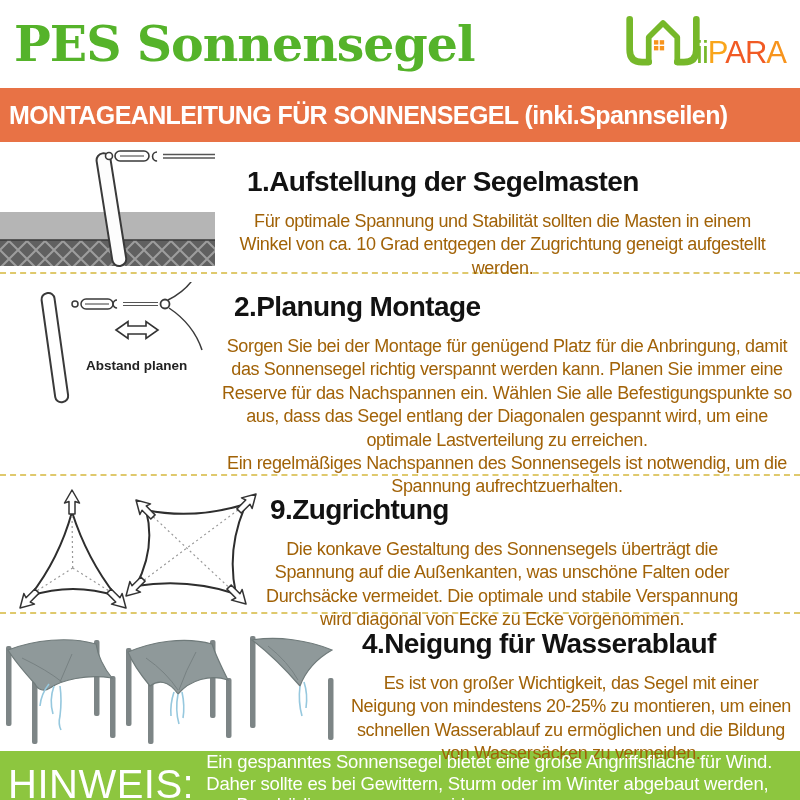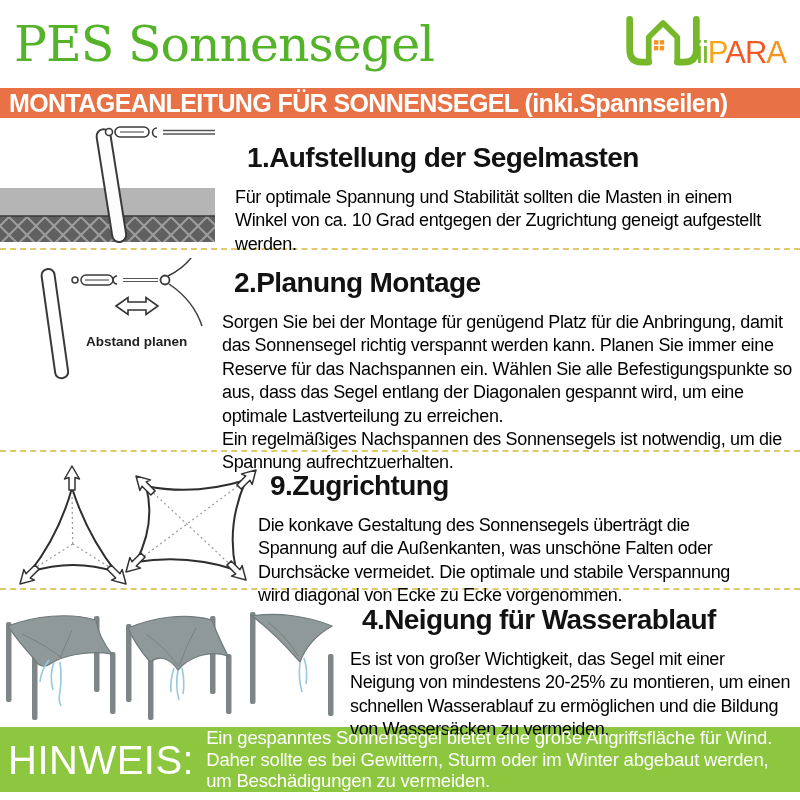--- a/index.html
+++ b/index.html
@@ -1,45 +1,45 @@
 <!DOCTYPE html>
 <html><head>
 <meta charset="utf-8">
 <style>
   html,body{margin:0;padding:0;background:#fff;}
   .page{width:800px;height:800px;background:#ffffff;overflow:hidden;position:relative;
         font-family:"Liberation Sans",sans-serif;color:#1a1a1a;}
   
   .header{height:88px;display:flex;justify-content:space-between;align-items:center;
           padding:0 14px;box-sizing:border-box;}
-  .page-title{font-family:"DejaVu Serif",serif;font-weight:400;font-size:49px;
+  .page-title{font-family:"DejaVu Serif",serif;font-weight:700;font-size:49px;
               color:#55b32a;letter-spacing:-1px;white-space:nowrap;}
   .brand{display:flex;align-items:flex-end;}
   .brand-name{font-weight:400;font-size:31px;line-height:1;letter-spacing:-1px;
               padding-bottom:5px;margin-left:-7px;white-space:nowrap;}
   .lg0,.lg1{color:#76b82a;} .lg2{color:#f9a51a;} .lg3,.lg4{color:#f15a24;} .lg5{color:#f7941d;}
   
-  .banner{height:30px;background:#e87245;color:#ffffff;display:flex;align-items:center;
+  .banner{height:54px;background:#e87245;color:#ffffff;display:flex;align-items:center;
           font-weight:700;font-size:25px;letter-spacing:-0.6px;padding:0 9px;box-sizing:border-box;
           white-space:nowrap;}
   
   .section{display:flex;box-sizing:border-box;align-items:flex-start;}
   .sep{border-bottom:2px dashed #dfc96d;}
   .s1{height:132px;} .s2{height:202px;} .s3{height:138px;} .s4{height:137px;}
   .illo{position:relative;flex:0 0 auto;}
   .txt{flex:1;padding-right:8px;}
   .s1 .illo{width:235px;} .s2 .illo{width:222px;} .s3 .illo{width:258px;} .s4 .illo{width:350px;}
   .s1 .txt{padding-top:12px;max-width:535px;}
   .s2 .txt{padding-top:5px;}
   .s3 .txt{padding-top:6px;max-width:488px;}
   .s4 .txt{padding-top:2px;}
   h2{margin:12px;font-size:28px;font-weight:700;color:#121212;letter-spacing:-0.6px;
      font-family:"Liberation Sans",sans-serif;}
-  p.body{margin:5px 0 0;font-size:18px;line-height:1.3;letter-spacing:-0.35px;color:#000000;
-         white-space:pre-line;}
+  p.body{margin:5px 0 0;font-size:18px;line-height:1.3;letter-spacing:-0.35px;color:#a16207;
+         white-space:pre-line;text-align:center;}
   .s2 svg{margin-top:8px;} .s3 svg{margin-top:2px;} .s4 svg{margin-top:0;}
   .abstand-label{position:absolute;left:86px;top:84px;font-size:13.5px;font-weight:700;color:#222;}
   
   .footer{height:65px;background:#8dc63f;color:#fff;display:flex;align-items:center;
           box-sizing:border-box;padding:4px 10px 4px 8px;gap:12px;}
   .hinweis{font-size:40px;font-weight:400;letter-spacing:0.5px;white-space:nowrap;line-height:1;}
   .footer p{margin:0;font-size:18.5px;line-height:1.18;letter-spacing:-0.2px;flex:1;}
   svg{display:block;}
 </style>
 </head>

